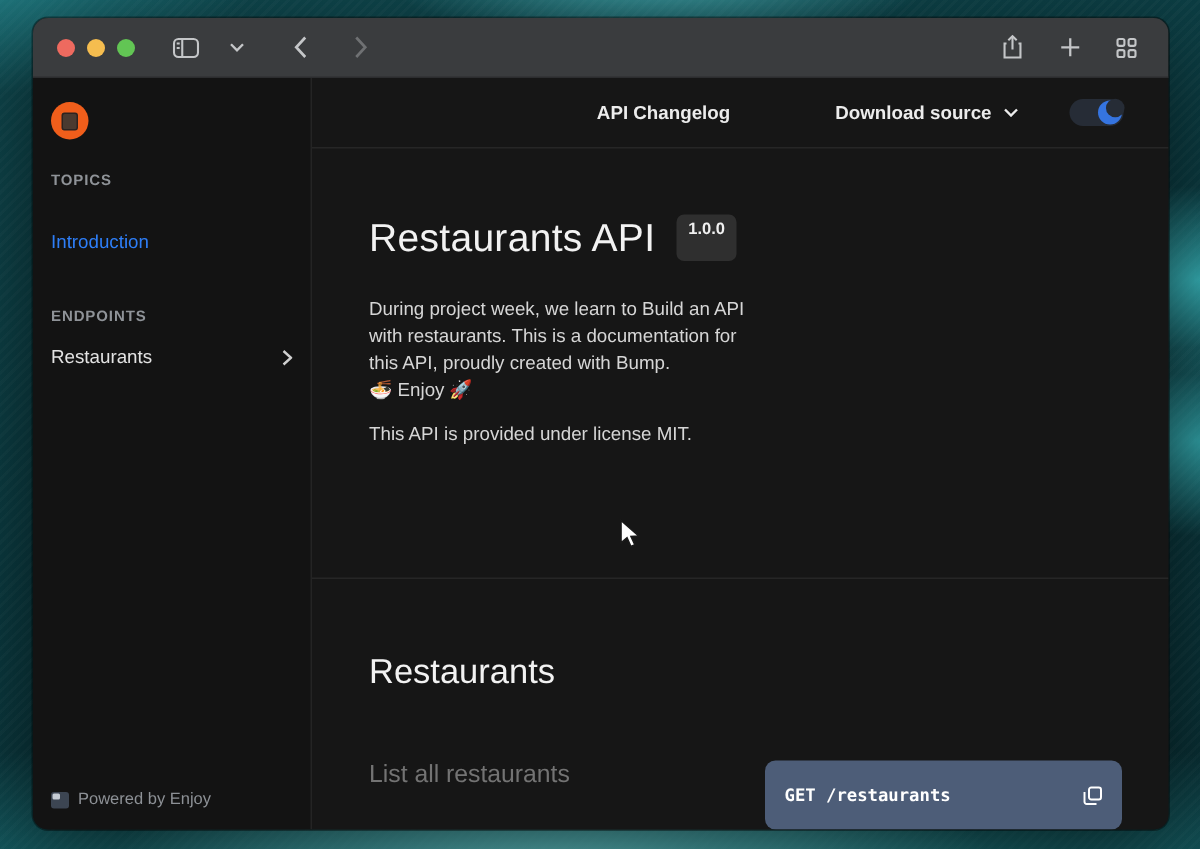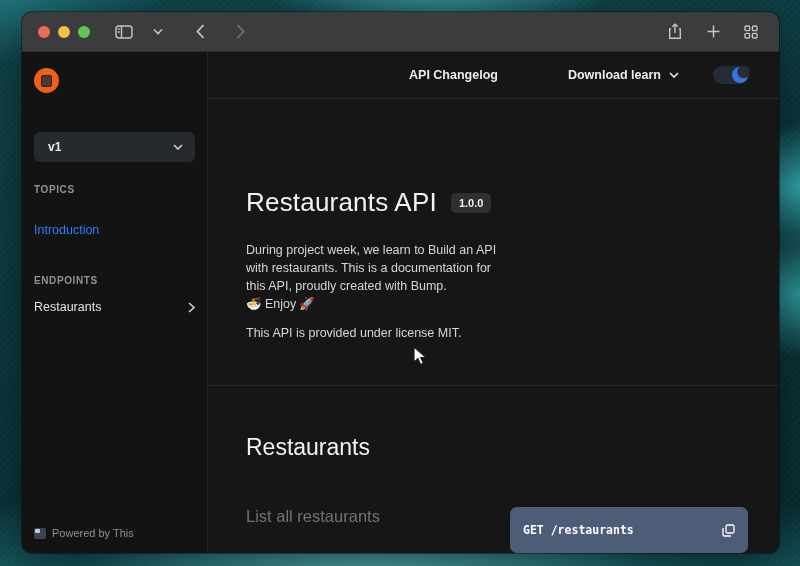--- a/index.html
+++ b/index.html
@@ -69,21 +69,21 @@
   .topnav {
     height:51px; display:flex; align-items:center; justify-content:flex-end;
     gap:34px; padding-right:30px; border-bottom:1px solid #262626;
   }
   .nav-link { color:#ececec; font-size:12.5px; font-weight:bold; cursor:pointer; display:flex; align-items:center; gap:8px;margin-left:36px; }
   .toggle { width:36px; height:18px; border-radius:9px; background:#262c36; position:relative; cursor:pointer; }
   .toggle svg { position:absolute; right:-1px; top:-1px; }
 
   
   .sec1 { height:305px; padding:44px 31px 0 38px; }
-  .h1-row { display:flex; align-items:center; gap:14px;margin-top:44px; }
+  .h1-row { display:flex; gap:14px; }
   h1 { color:#f2f2f2; font-size:26px; font-weight:normal; letter-spacing:.2px; }
   .badge { background:#2f2f2f; color:#f0f0f0; font-size:11px; font-weight:bold; padding:4px 8px; border-radius:5px; }
   .cols { display:flex; gap:12px; margin-top:24px; align-items:flex-start; }
   .col-text { width:252px; color:#d6d6d6; font-size:12.5px; line-height:1.42; }
   .col-text p + p { margin-top:12px; }
   code.inline { font-family:"DejaVu Sans Mono", monospace; font-size:11px; background:#2d2d2d; padding:1px 4px; border-radius:3px; color:#e4e4e4; }
   .base-card { width:238px; border-radius:6px; overflow:hidden; }
   .base-head { background:#46586e; color:#dfe8f2; font-size:12px; font-weight:bold; padding:9px 13px; }
   .base-body { background:#2b66b3; padding:10px 13px; }
   .base-body code { font-family:"DejaVu Sans Mono", monospace; font-size:11px; font-weight:bold; color:#ffffff; }
@@ -160,51 +160,44 @@
     </span>
   </div>
 
   <div class="win-body">
 
     <div class="sidebar">
       <div class="logo">
           <span class="logo-inner"></span>
         </div>
 
-      <div class="ver-select">
-        <span>v1</span>
-        <span class="grow"></span>
-        <svg width="10" height="6" viewBox="0 0 10 6" fill="none" stroke="#cfcfcf" stroke-width="1.6">
-            <polyline points="1,1 5,5 9,1"></polyline>
-          </svg>
-      </div>
 
       <div class="side-label">TOPICS</div>
       <div class="side-link">Introduction</div>
 
       <div class="side-label second">ENDPOINTS</div>
       <div class="side-item">
         <span>Restaurants</span>
         <span class="grow"></span>
         <svg width="7" height="11" viewBox="0 0 7 11" fill="none" stroke="#d0d0d0" stroke-width="1.6">
             <polyline points="1,1 6,5.5 1,10"></polyline>
           </svg>
       </div>
 
       <div class="side-footer">
         <span class="bump-ic"></span>
-        <span>Powered by This</span>
+        <span>Powered by Enjoy</span>
       </div>
     </div>
 
     <div class="main">
       <div class="topnav">
         <span class="nav-link">API Changelog</span>
         <span class="nav-link">
-          <span>Download learn</span>
+          <span>Download source</span>
           <svg width="10" height="6" viewBox="0 0 10 6" fill="none" stroke="#ececec" stroke-width="1.6">
               <polyline points="1,1 5,5 9,1"></polyline>
             </svg>
         </span>
         <span class="toggle">
           <svg width="20" height="20" viewBox="0 0 20 20">
             <circle cx="10" cy="10" r="8" fill="#3574e0"></circle>
             <circle cx="13.5" cy="7" r="6.2" fill="#262c36"></circle>
           </svg>
         </span>

